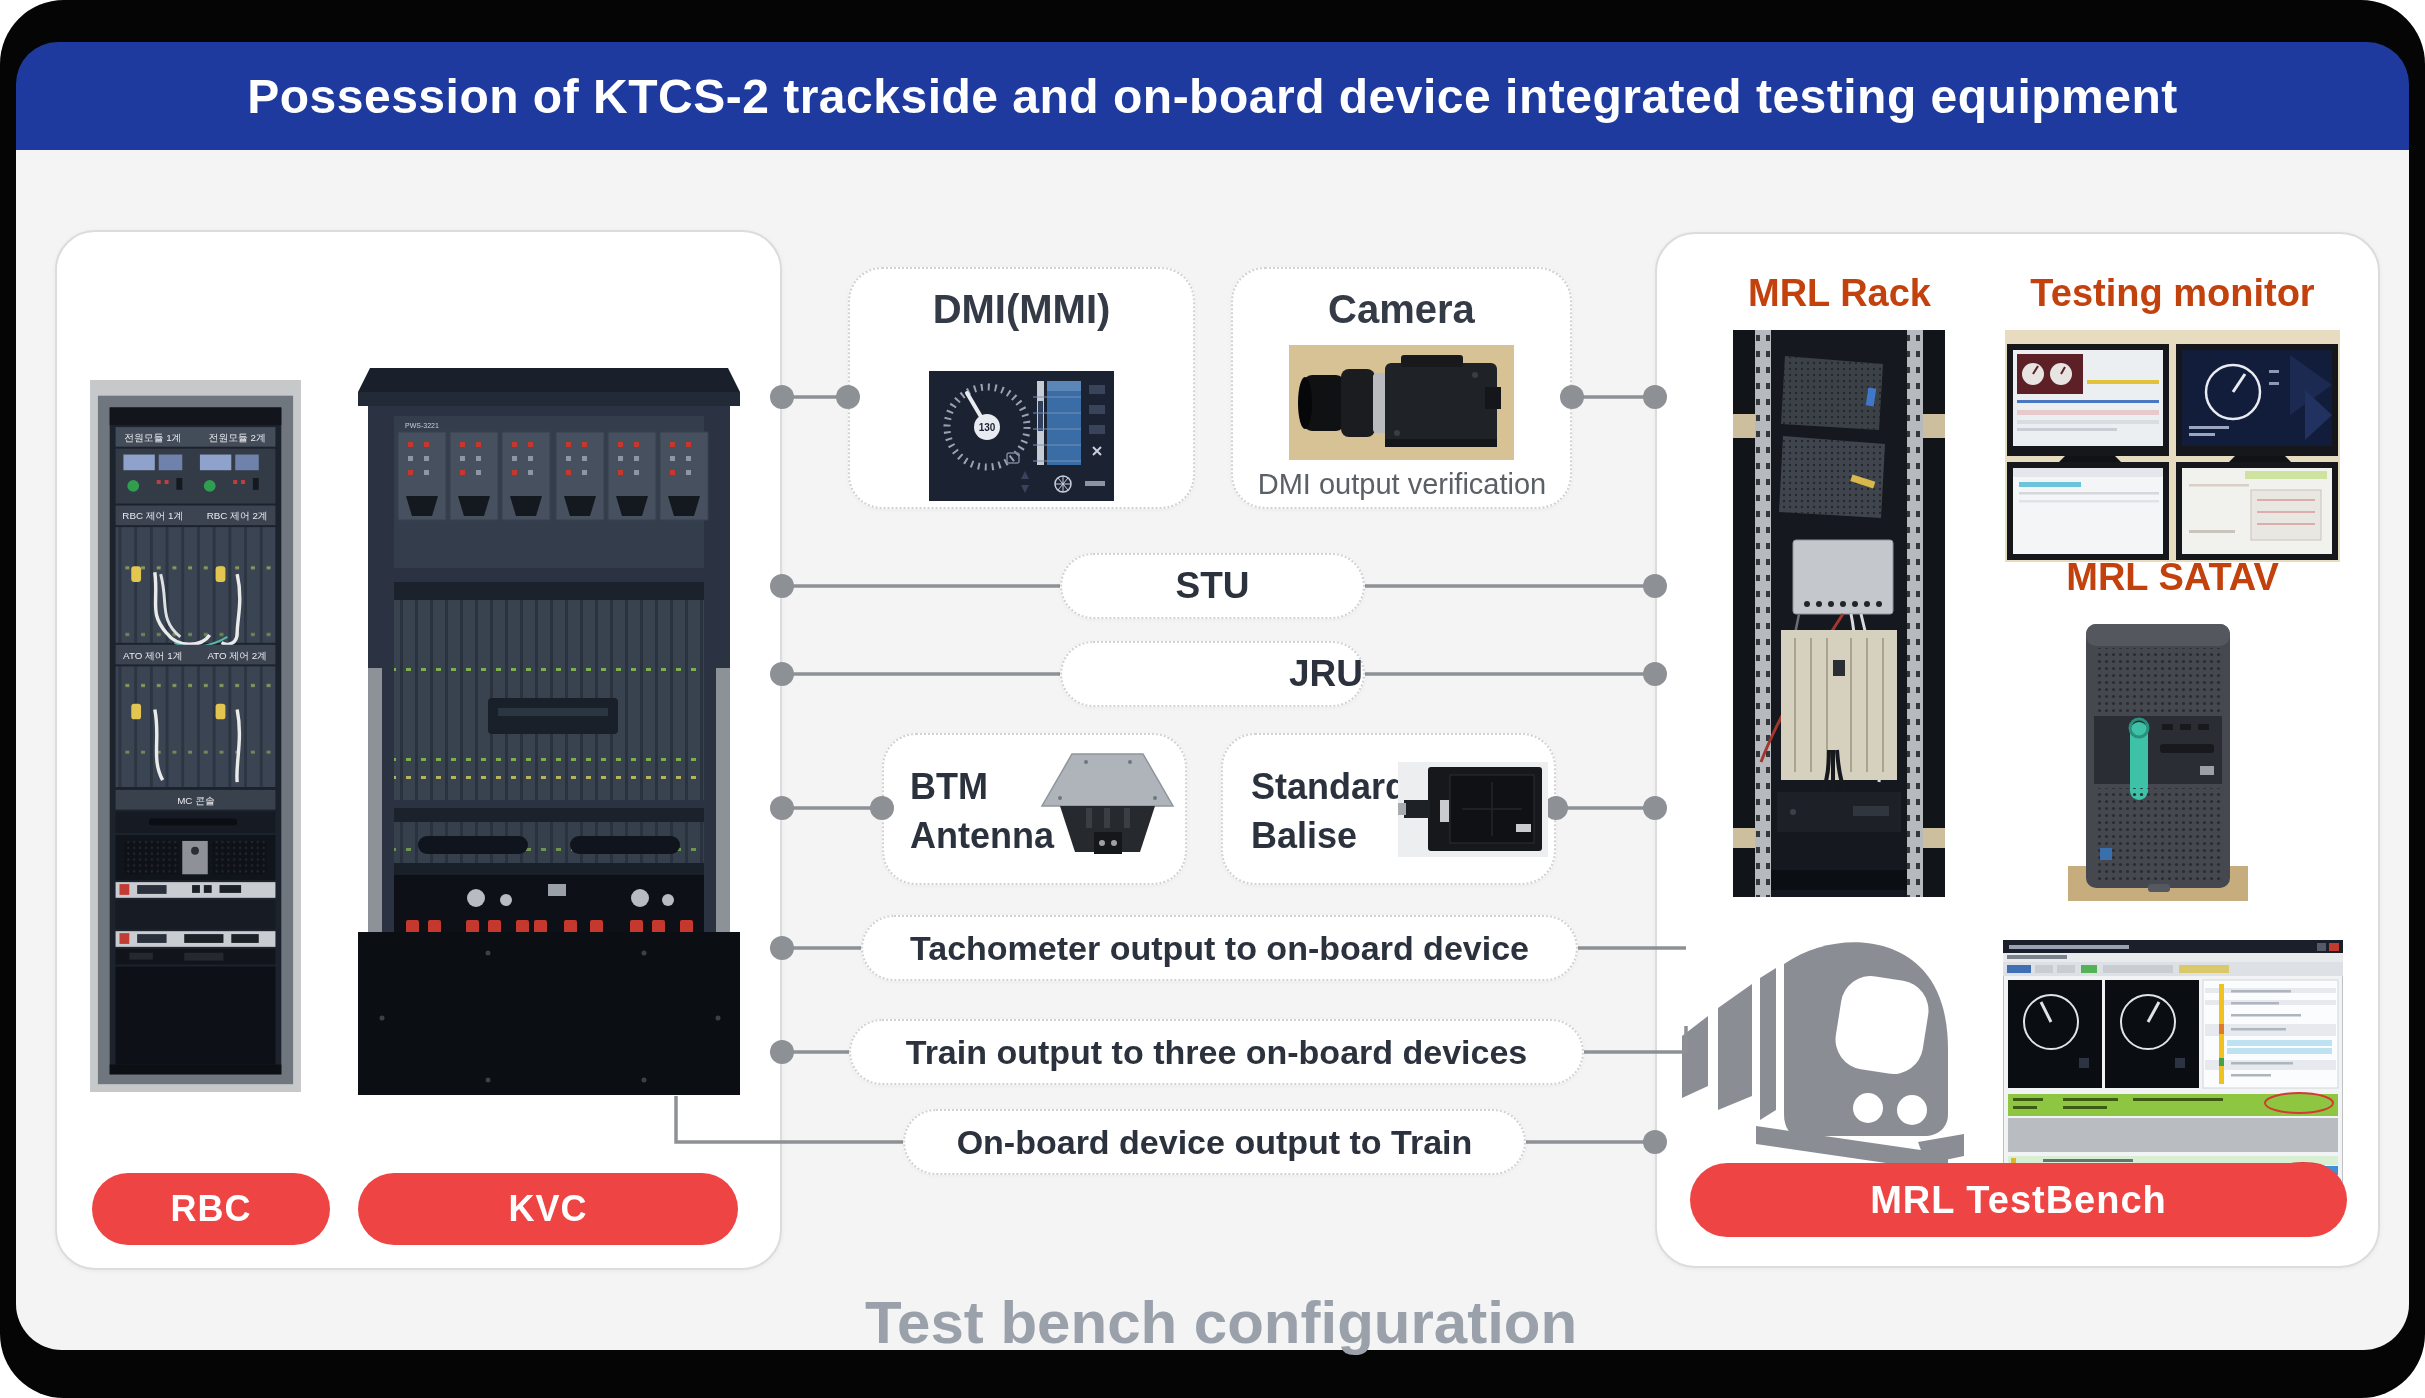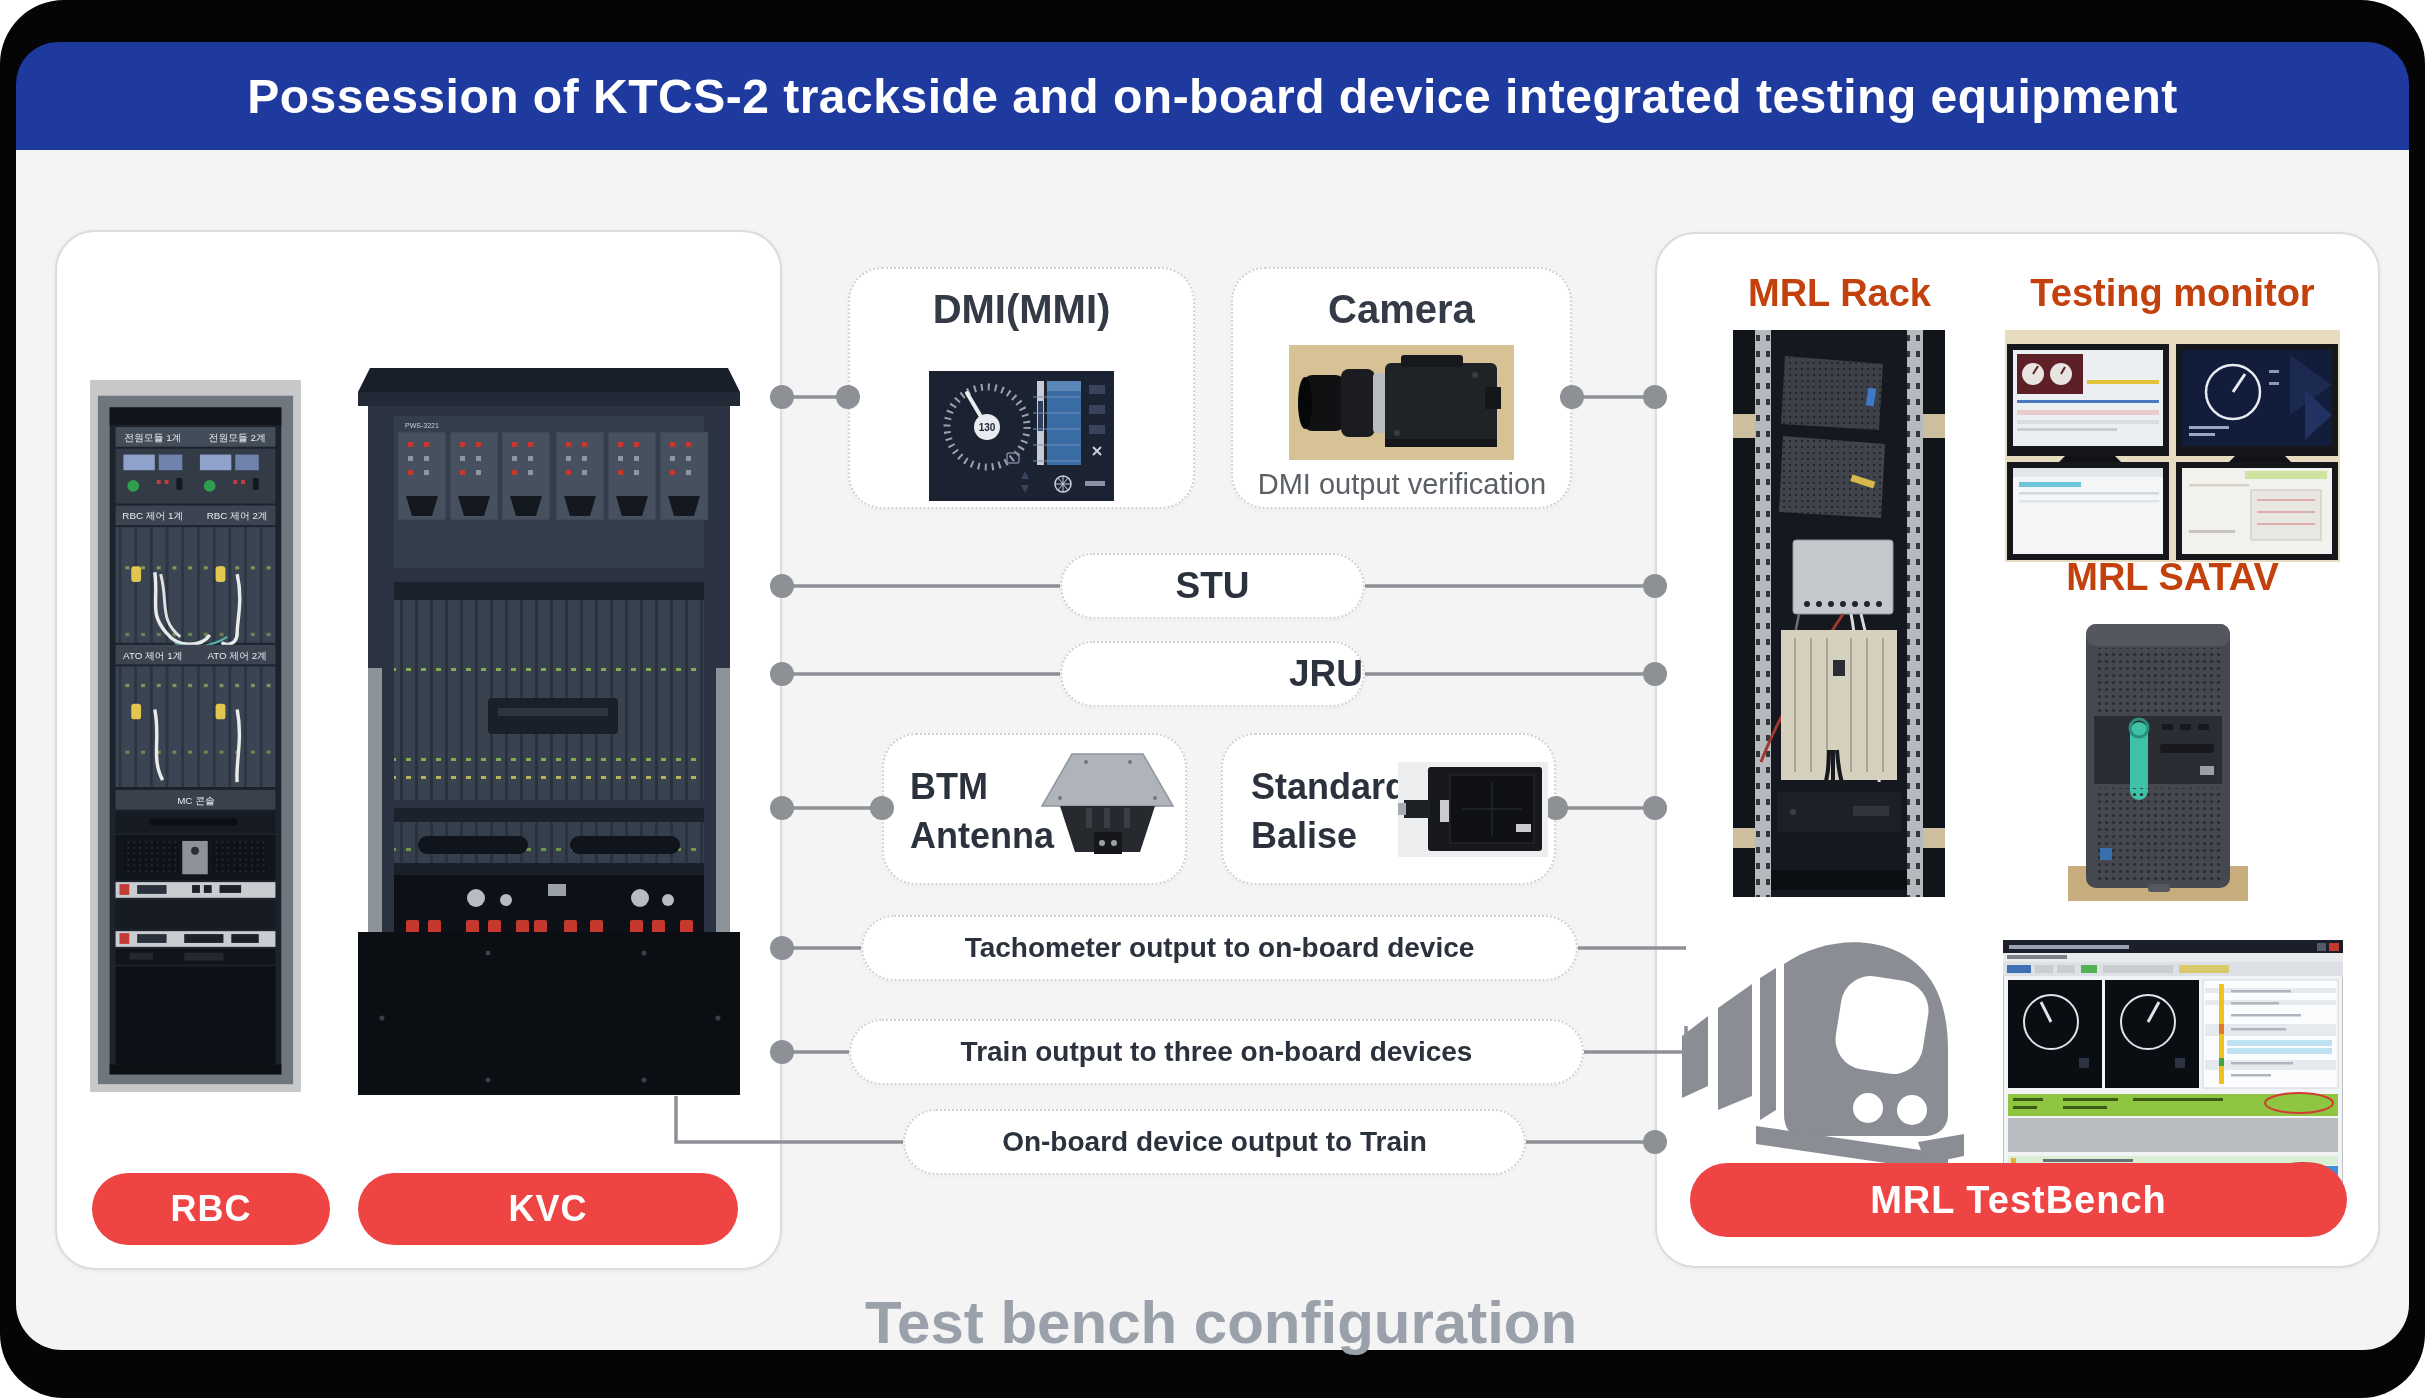--- a/index.html
+++ b/index.html
@@ -4,21 +4,21 @@
 <style>
   html,body{margin:0;padding:0;background:#ffffff;}
   *{box-sizing:border-box;}
   .stage{position:relative;width:2425px;height:1398px;font-family:"Liberation Sans",sans-serif;color:#2a3038;}
   .frame{position:absolute;inset:0;background:#050505;border-radius:64px;}
   .header{position:absolute;left:16px;top:42px;width:2393px;height:108px;background:#1e3a9e;border-radius:42px 42px 0 0;display:flex;align-items:center;justify-content:center;}
   .header h1{margin:0;font-size:48px;font-weight:800;color:#ffffff;letter-spacing:.5px;}
   .body-bg{position:absolute;left:16px;top:150px;width:2393px;height:1200px;background:#f4f4f5;border-radius:0 0 46px 46px;}
   .card-solid{position:absolute;background:#ffffff;border:2px solid #dcdcde;border-radius:40px;box-shadow:0 1px 5px rgba(0,0,0,.05);}
   .card-dotted{position:absolute;background:#ffffff;border:2px dotted #d2d2d4;border-radius:34px;box-shadow:0 1px 4px rgba(0,0,0,.04);}
-  .pill{position:absolute;background:#ffffff;border:2px dotted #d2d2d4;border-radius:999px;display:flex;align-items:center;justify-content:center;font-weight:700;font-size:28px;color:#2b323d;box-shadow:0 1px 4px rgba(0,0,0,.04);}
+  .pill{position:absolute;background:#ffffff;border:2px dotted #d2d2d4;border-radius:999px;display:flex;align-items:center;justify-content:center;font-weight:700;font-size:34px;color:#2b323d;box-shadow:0 1px 4px rgba(0,0,0,.04);}
   .badge{position:absolute;background:#ef4444;border-radius:999px;display:flex;align-items:center;justify-content:center;color:#ffffff;font-weight:700;font-size:36px;letter-spacing:1px;text-align:right;}
   .cardheading{font-weight:700;font-size:40px;color:#343b47;text-align:center;}
   .sideheading{position:absolute;font-weight:700;font-size:38px;color:#c2410c;text-align:center;}
   .photo{position:absolute;}
   .photo svg{display:block;width:100%;height:100%;}
   .connectors{position:absolute;left:0;top:0;width:2425px;height:1398px;pointer-events:none;z-index:5;}
   .caption{position:absolute;left:821px;top:1288px;width:800px;text-align:center;font-size:60px;font-weight:700;color:#9aa1aa;}
   .two-line{font-weight:700;font-size:36px;color:#2b323d;line-height:1.35;}
   .cam-caption{position:absolute;left:1243px;top:468px;width:318px;text-align:center;font-size:29px;color:#5b6066;}
   .z2{z-index:2}.z3{z-index:6}

